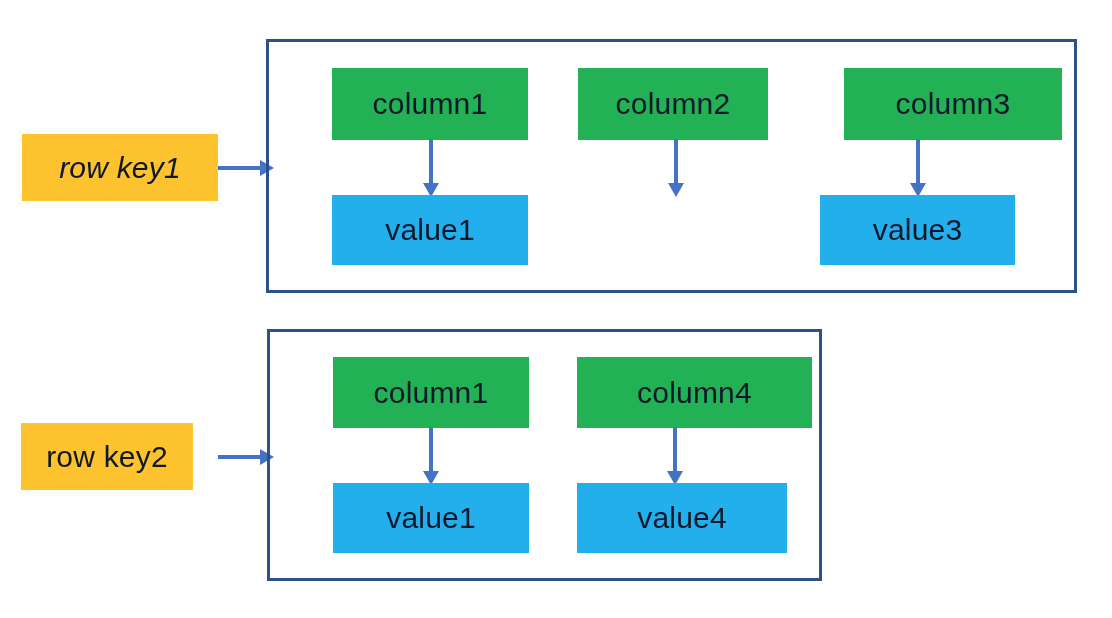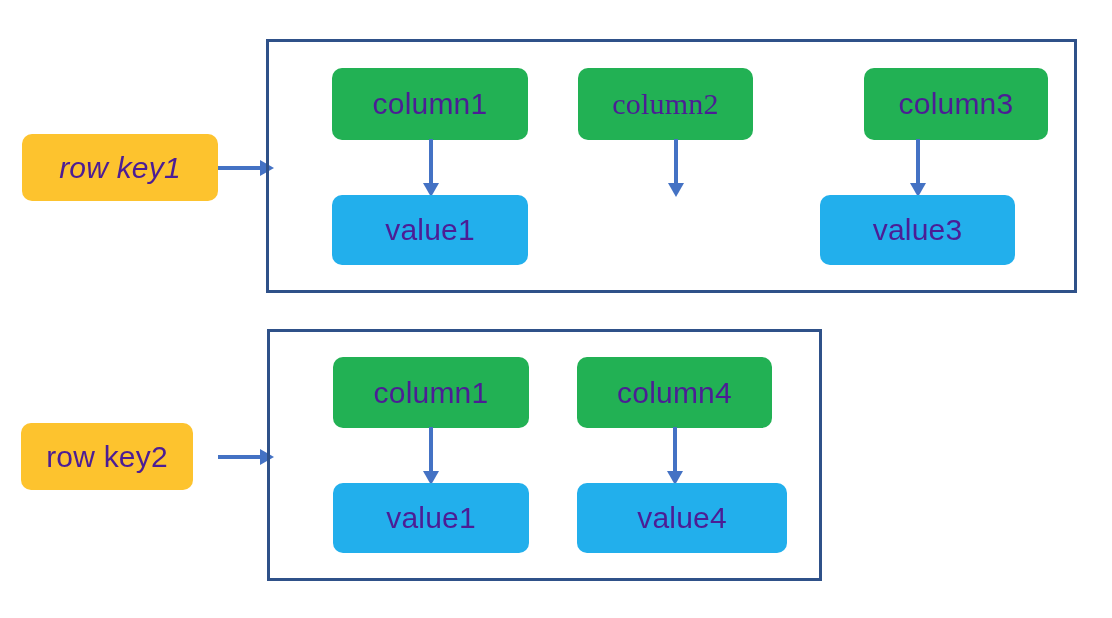--- a/index.html
+++ b/index.html
@@ -15,28 +15,27 @@
     width: 1112px;
     height: 618px;
     background: #ffffff;
     overflow: hidden;
   }
   .box {
     position: absolute;
     display: flex;
     align-items: center;
     justify-content: center;
-    color: #4c1d95;
+    color: #0f172a;
     font-size: 30px;
     font-weight: 400;
     letter-spacing: 0.2px;
     line-height: 1;
     box-sizing: border-box;
     white-space: nowrap;
-    border-radius: 10px;
   }
   .rowkey-box {
     background: #fdc32e;
   }
   .column-box {
     background: #22b154;
   }
   .value-box {
     background: #22afec;
   }
@@ -66,27 +65,27 @@
 
   <div class="group-box" style="left:266px; top:39px; width:811px; height:254px;"></div>
 
   <div class="box column-box" style="left:332px; top:68px; width:196px; height:72px;">column1</div>
   <svg class="arrow-svg" style="left:422px; top:139px; width:18px; height:58px;" viewBox="0 0 18 58">
     <line x1="9" y1="0" x2="9" y2="46" stroke="#4472c4" stroke-width="4"></line>
     <polygon points="1,44 17,44 9,58" fill="#4472c4"></polygon>
   </svg>
   <div class="box value-box" style="left:332px; top:195px; width:196px; height:70px;">value1</div>
 
-  <div class="box column-box" style="left:578px; top:68px; width:175px; height:72px;font-family:Liberation Serif, serif;">column2</div>
+  <div class="box column-box" style="left:578px; top:68px; width:190px; height:72px;">column2</div>
   <svg class="arrow-svg" style="left:667px; top:139px; width:18px; height:58px;" viewBox="0 0 18 58">
     <line x1="9" y1="0" x2="9" y2="46" stroke="#4472c4" stroke-width="4"></line>
     <polygon points="1,44 17,44 9,58" fill="#4472c4"></polygon>
   </svg>
 
-  <div class="box column-box" style="left:864px; top:68px; width:184px; height:72px;">column3</div>
+  <div class="box column-box" style="left:844px; top:68px; width:218px; height:72px;">column3</div>
   <svg class="arrow-svg" style="left:909px; top:139px; width:18px; height:58px;" viewBox="0 0 18 58">
     <line x1="9" y1="0" x2="9" y2="46" stroke="#4472c4" stroke-width="4"></line>
     <polygon points="1,44 17,44 9,58" fill="#4472c4"></polygon>
   </svg>
   <div class="box value-box" style="left:820px; top:195px; width:195px; height:70px;">value3</div>
 
   <div class="box rowkey-box" style="left:21px; top:423px; width:172px; height:67px;">row key2</div>
 
   <svg class="arrow-svg" style="left:218px; top:439px; width:56px; height:36px;" viewBox="0 0 56 36">
     <line x1="0" y1="18" x2="44" y2="18" stroke="#4472c4" stroke-width="4"></line>
@@ -95,20 +94,20 @@
 
   <div class="group-box" style="left:267px; top:329px; width:555px; height:252px;"></div>
 
   <div class="box column-box" style="left:333px; top:357px; width:196px; height:71px;">column1</div>
   <svg class="arrow-svg" style="left:422px; top:427px; width:18px; height:58px;" viewBox="0 0 18 58">
     <line x1="9" y1="0" x2="9" y2="46" stroke="#4472c4" stroke-width="4"></line>
     <polygon points="1,44 17,44 9,58" fill="#4472c4"></polygon>
   </svg>
   <div class="box value-box" style="left:333px; top:483px; width:196px; height:70px;">value1</div>
 
-  <div class="box column-box" style="left:577px; top:357px; width:195px; height:71px;">column4</div>
+  <div class="box column-box" style="left:577px; top:357px; width:235px; height:71px;">column4</div>
   <svg class="arrow-svg" style="left:666px; top:427px; width:18px; height:58px;" viewBox="0 0 18 58">
     <line x1="9" y1="0" x2="9" y2="46" stroke="#4472c4" stroke-width="4"></line>
     <polygon points="1,44 17,44 9,58" fill="#4472c4"></polygon>
   </svg>
   <div class="box value-box" style="left:577px; top:483px; width:210px; height:70px;">value4</div>
 
 </div>
 
 </body></html>

